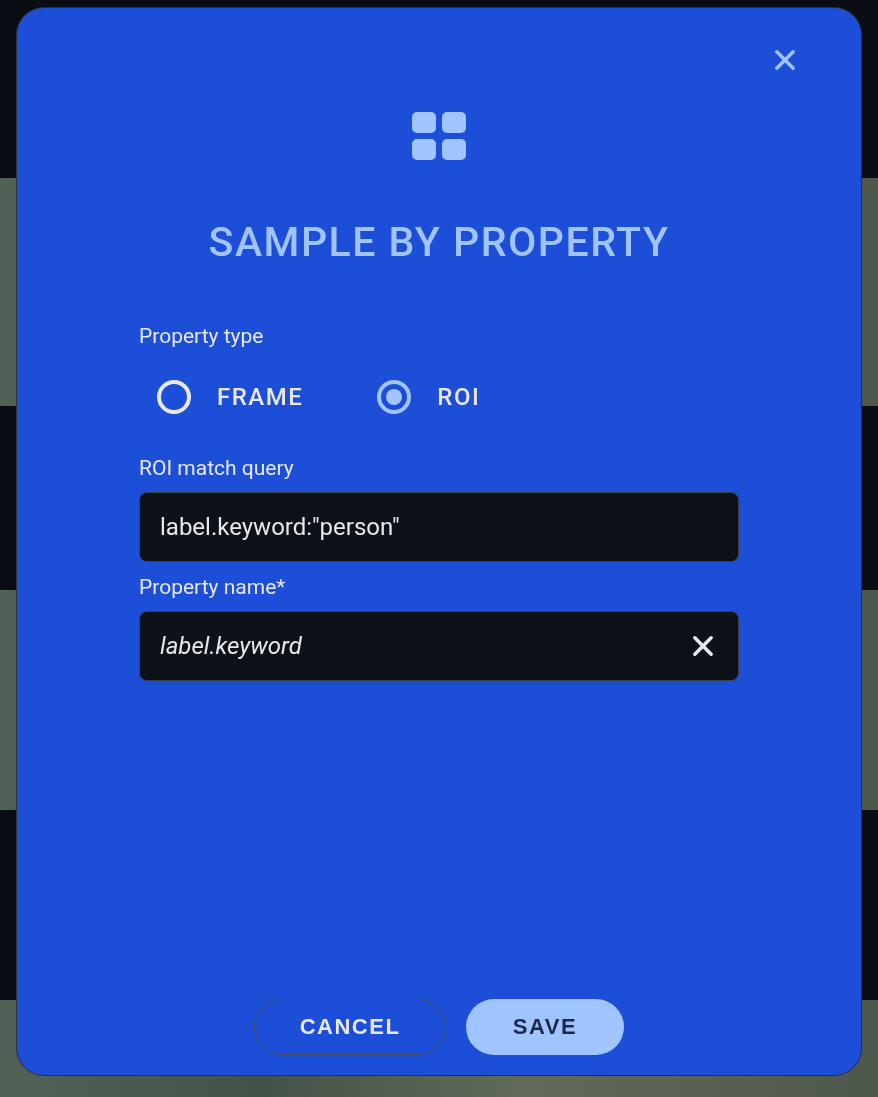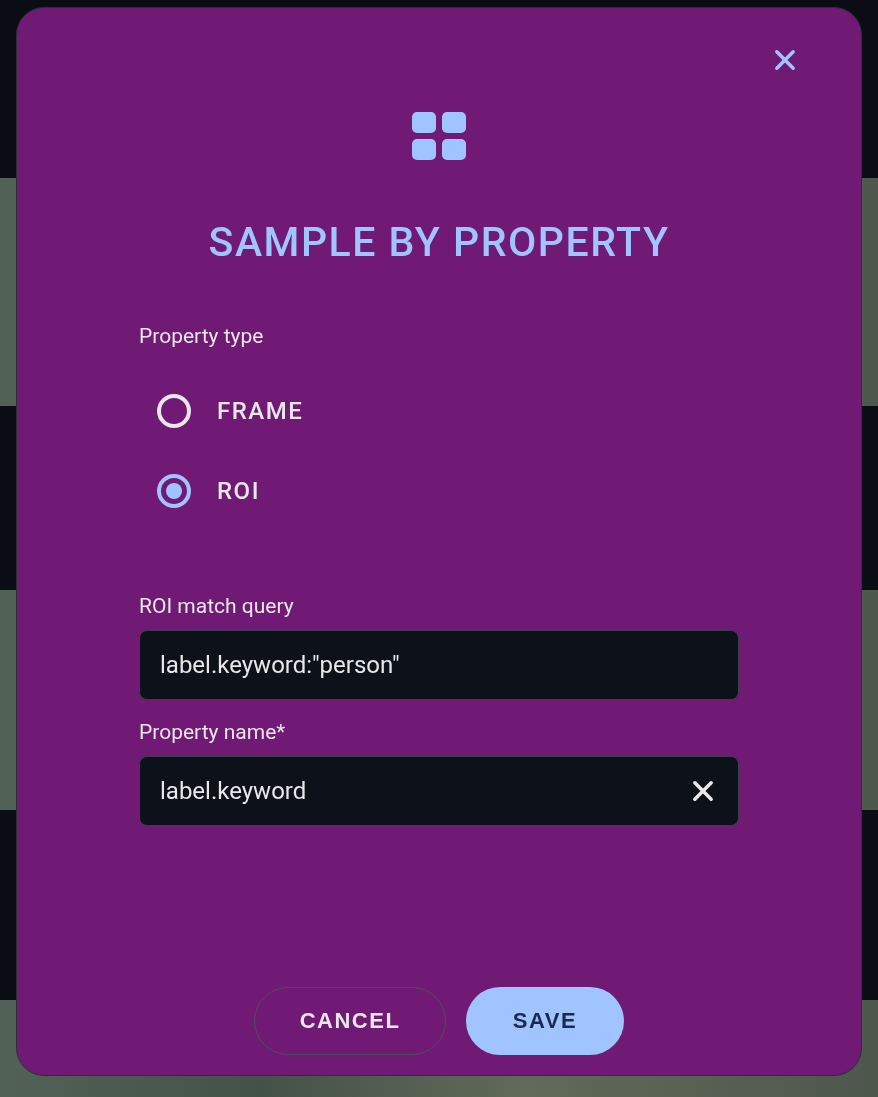--- a/index.html
+++ b/index.html
@@ -26,21 +26,21 @@
     right: 0;
     background: linear-gradient(90deg, #5a6b5e 0%, #4a5a4e 30%, #6b7560 60%, #555f52 100%);
     opacity: 0.9;
   }
   .modal {
     position: absolute;
     top: 7px;
     left: 16px;
     right: 16px;
     bottom: 21px;
-    background: #701a75;
+    background: #1d4ed8;
     border: 1px solid #2a3038;
     border-radius: 28px;
     padding: 0;
   }
   .close-btn {
     position: absolute;
     top: 32px;
     right: 56px;
     width: 40px;
     height: 40px;
@@ -82,27 +82,26 @@
     margin-top: 58px;
   }
   .form {
     padding: 0 122px;
     margin-top: 58px;
   }
   .radio-section-label {
     font-size: 21px;
     font-weight: 400;
     color: #e8e8e8;
-    margin-bottom: 46px;
+    margin-bottom: 32px;
   }
   .radio-group {
     display: flex;
-    gap: 46px;
+    gap: 74px;
     padding-left: 18px;
-    flex-direction: column;
   }
   .radio-item {
     display: flex;
     align-items: center;
     gap: 26px;
     cursor: pointer;
   }
   .radio-outer {
     width: 34px;
     height: 34px;
@@ -123,24 +122,24 @@
     border-radius: 50%;
     background: #a0c4ff;
   }
   .radio-label {
     font-size: 24px;
     font-weight: 500;
     letter-spacing: 1.5px;
     color: #e8e8e8;
   }
   .field {
-    margin-top: 86px;
+    margin-top: 42px;
   }
   .field + .field {
-    margin-top: 20px;
+    margin-top: 13px;
   }
   .field-label {
     font-size: 21px;
     font-weight: 400;
     color: #e8e8e8;
     margin-bottom: 12px;
     display: block;
   }
   .input-wrap {
     position: relative;
@@ -153,20 +152,21 @@
     border: 1px solid #3a4048;
     border-radius: 8px;
     color: #e8e8e8;
     font-size: 24px;
     padding: 0 20px;
     outline: none;
     font-family: inherit;
   }
   .text-input.with-clear {
     padding-right: 44px;
+    font-style: italic;
   }
   .clear-btn {
     position: absolute;
     right: 18px;
     top: 50%;
     transform: translateY(-50%);
     width: 36px;
     height: 36px;
     display: flex;
     align-items: center;
@@ -186,21 +186,21 @@
   .actions {
     position: absolute;
     bottom: 20px;
     left: 0;
     right: 0;
     display: flex;
     justify-content: center;
     gap: 20px;
   }
   .btn {
-    height: 68px;
+    height: 56px;
     border-radius: 34px;
     font-size: 22px;
     font-weight: 600;
     letter-spacing: 1.5px;
     display: flex;
     align-items: center;
     justify-content: center;
     cursor: pointer;
     padding: 11px 44px;
   }

